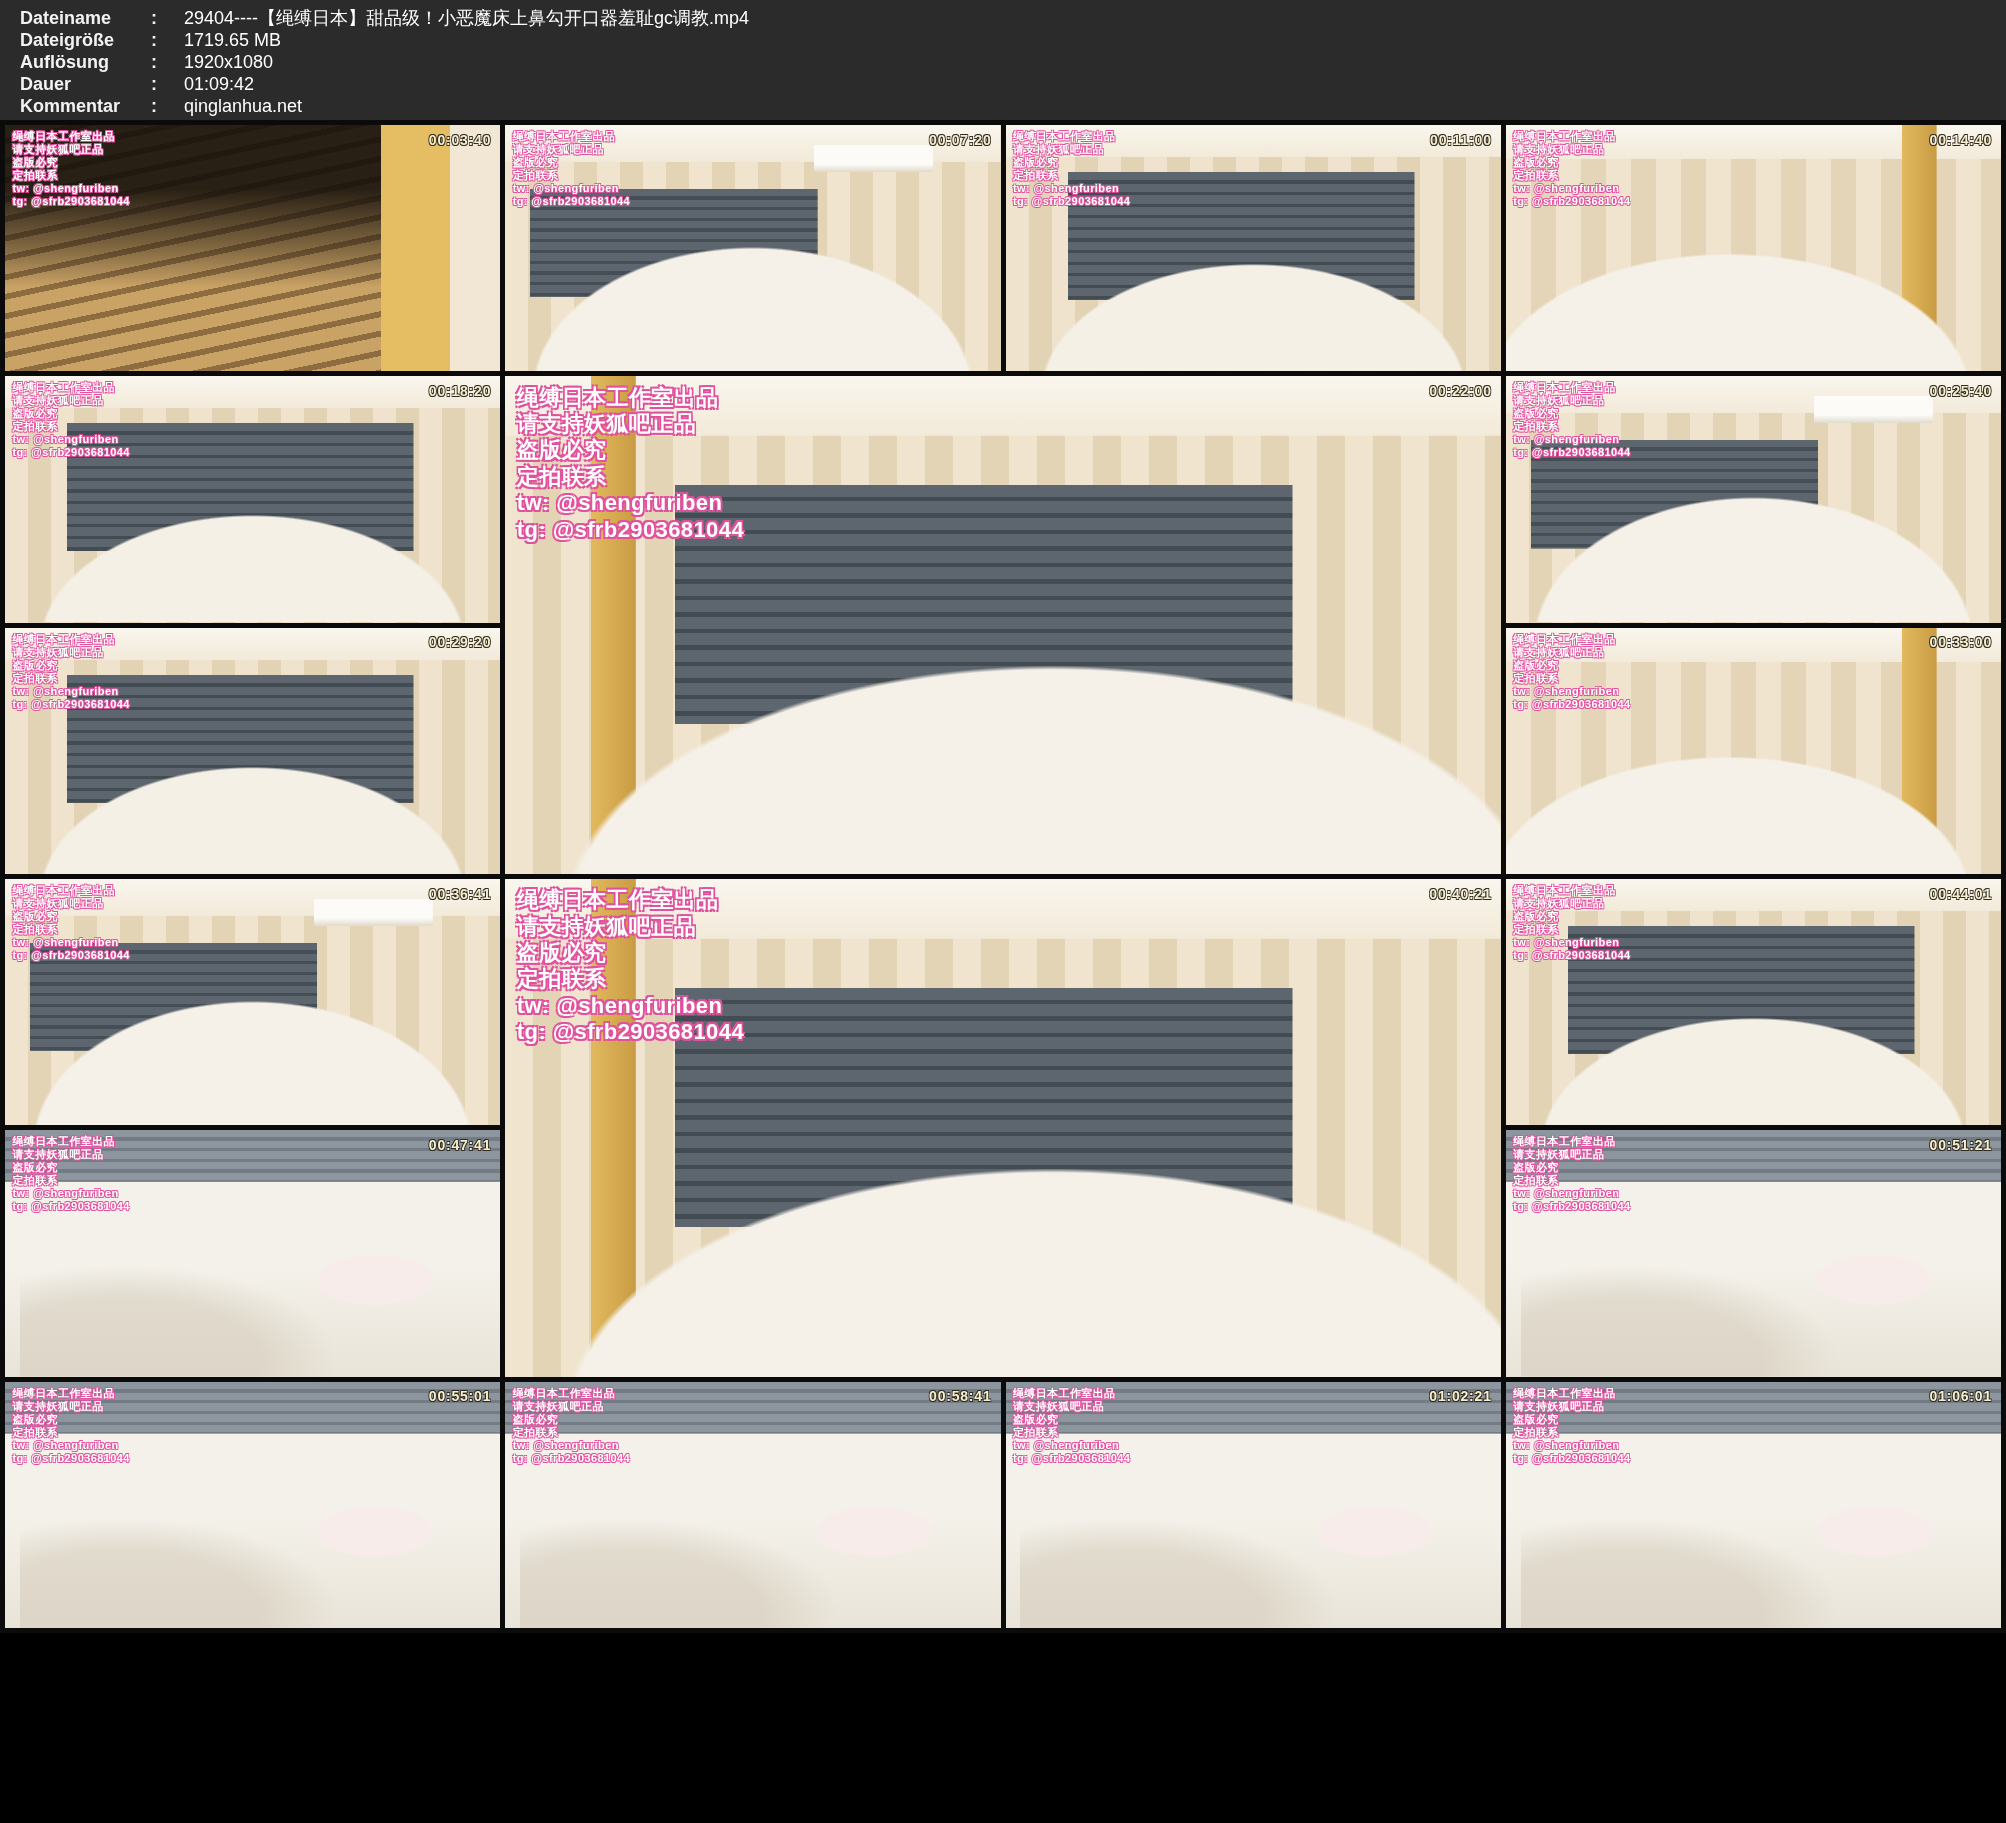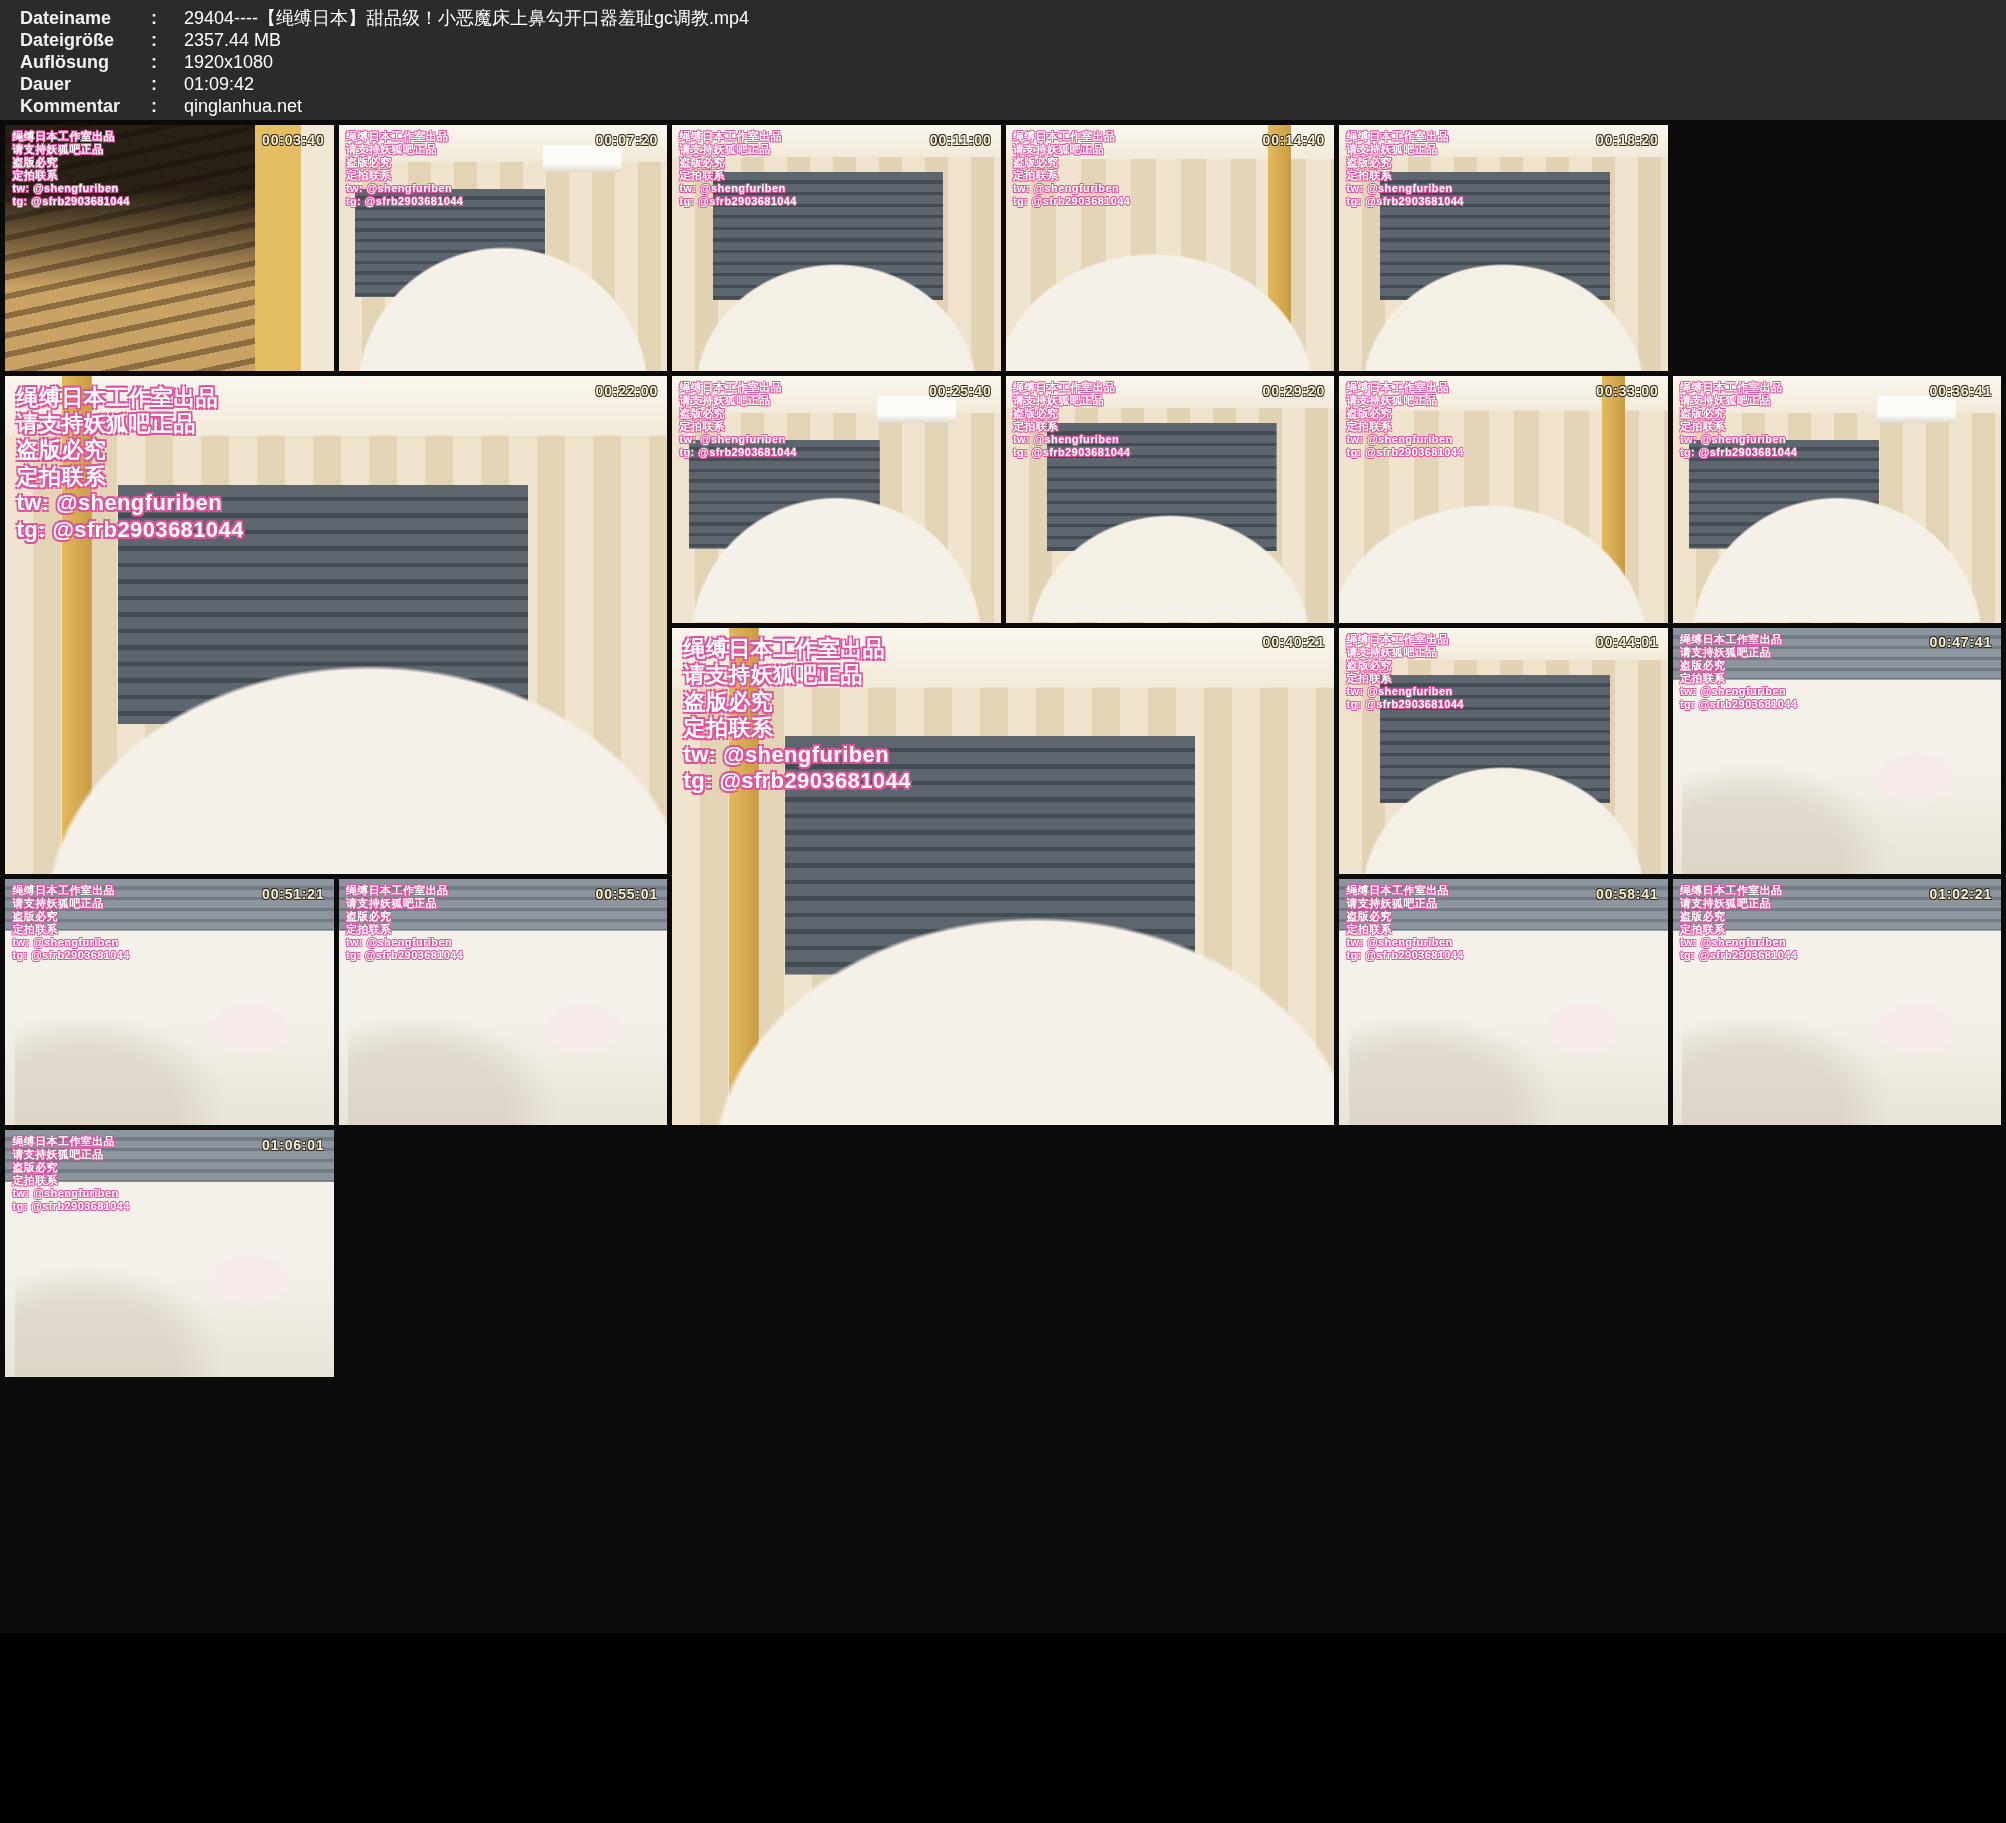--- a/index.html
+++ b/index.html
@@ -11,21 +11,21 @@
     padding:7.4px 0 0 20px;display:flex;flex-direction:column;justify-content:flex-start;
   }
   .hrow{display:flex;align-items:flex-end;height:22px;line-height:22px;}
   .hlabel{width:131px;color:#f2f2f2;font-weight:bold;font-size:18px;}
   .hcolon{width:33px;color:#f2f2f2;font-weight:bold;font-size:18px;}
   .hvalue{color:#ffffff;font-weight:normal;font-size:18px;white-space:nowrap;}
 
   
   .sheet{
     box-sizing:border-box;height:1513px;background:#0b0b0b;
-    display:grid;grid-template-columns:repeat(6,1fr);grid-template-rows:repeat(6,1fr);
+    display:grid;grid-template-columns:repeat(4,1fr);grid-template-rows:repeat(6,1fr);
     gap:5px;padding:5px;
   }
   .tile{position:relative;overflow:hidden;background:#1a1a1a;}
   .tile.big{grid-column:span 2;grid-row:span 2;}
   .photo{position:absolute;inset:0;}
 
   
   .scene-closeup{
     background:
       linear-gradient(90deg,rgba(0,0,0,0) 0 76%, #e5bd62 76% 90%, #f2e7d4 90% 100%),
@@ -107,21 +107,21 @@
 
 <div class="header">
     <div class="hrow">
     <span class="hlabel">Dateiname</span>
     <span class="hcolon">:</span>
     <span class="hvalue">29404----【绳缚日本】甜品级！小恶魔床上鼻勾开口器羞耻gc调教.mp4</span>
   </div>
     <div class="hrow">
     <span class="hlabel">Dateigröße</span>
     <span class="hcolon">:</span>
-    <span class="hvalue">2357.44 MB</span>
+    <span class="hvalue">1719.65 MB</span>
   </div>
     <div class="hrow">
     <span class="hlabel">Auflösung</span>
     <span class="hcolon">:</span>
     <span class="hvalue">1920x1080</span>
   </div>
     <div class="hrow">
     <span class="hlabel">Dauer</span>
     <span class="hcolon">:</span>
     <span class="hvalue">01:09:42</span>

